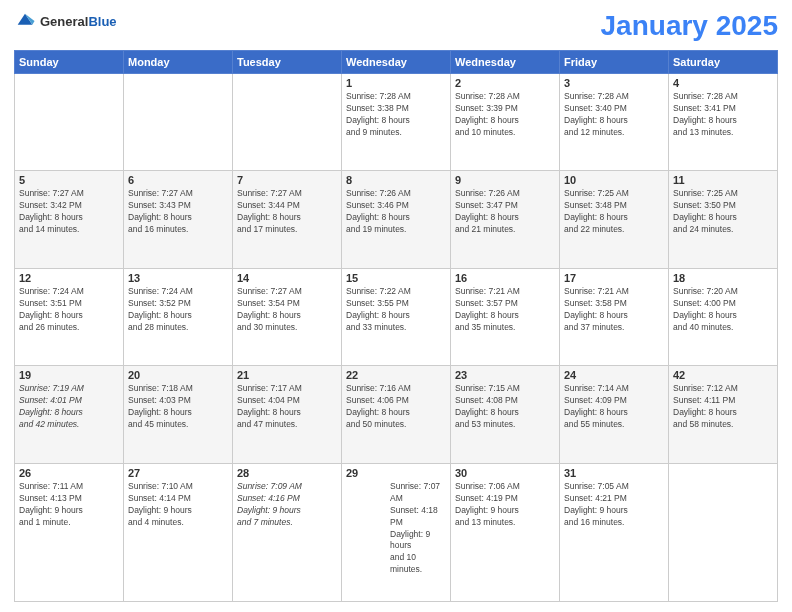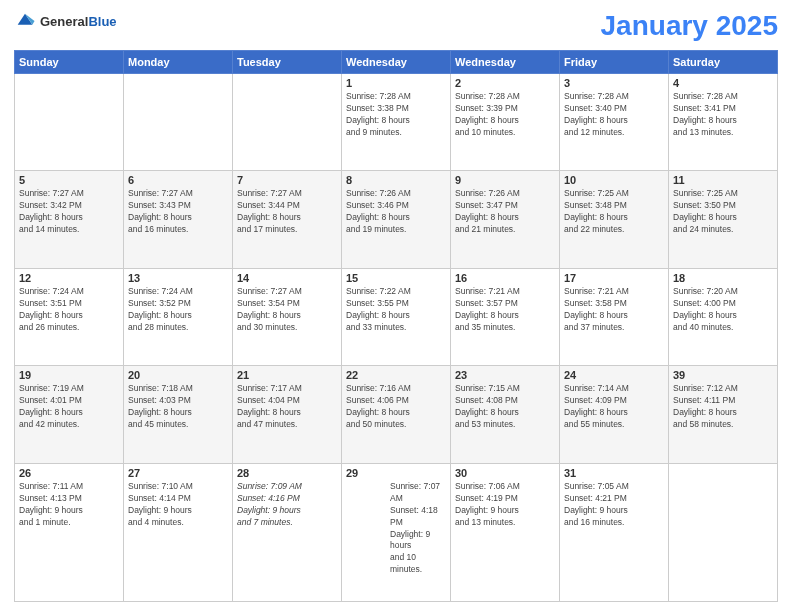--- a/index.html
+++ b/index.html
@@ -260,21 +260,21 @@
             <div class="day-number">18</div>
             <div class="day-info" style="white-space: pre-line;">Sunrise: 7:20 AM
 Sunset: 4:00 PM
 Daylight: 8 hours
 and 40 minutes.</div>
           </td>
         </tr>
         <tr>
           <td>
             <div class="day-number">19</div>
-            <div class="day-info" style="white-space: pre-line;">Sunrise: 7:19 AM
+            <div class="day-info" style="white-space: pre-line; font-style: italic;">Sunrise: 7:19 AM
 Sunset: 4:01 PM
 Daylight: 8 hours
 and 42 minutes.</div>
           </td>
           <td>
             <div class="day-number">20</div>
             <div class="day-info" style="white-space: pre-line;">Sunrise: 7:18 AM
 Sunset: 4:03 PM
 Daylight: 8 hours
 and 45 minutes.</div>
@@ -301,21 +301,21 @@
 and 53 minutes.</div>
           </td>
           <td>
             <div class="day-number">24</div>
             <div class="day-info" style="white-space: pre-line;">Sunrise: 7:14 AM
 Sunset: 4:09 PM
 Daylight: 8 hours
 and 55 minutes.</div>
           </td>
           <td>
-            <div class="day-number">39</div>
+            <div class="day-number">42</div>
             <div class="day-info" style="white-space: pre-line;">Sunrise: 7:12 AM
 Sunset: 4:11 PM
 Daylight: 8 hours
 and 58 minutes.</div>
           </td>
         </tr>
         <tr>
           <td>
             <div class="day-number">26</div>
             <div class="day-info" style="white-space: pre-line;">Sunrise: 7:11 AM

